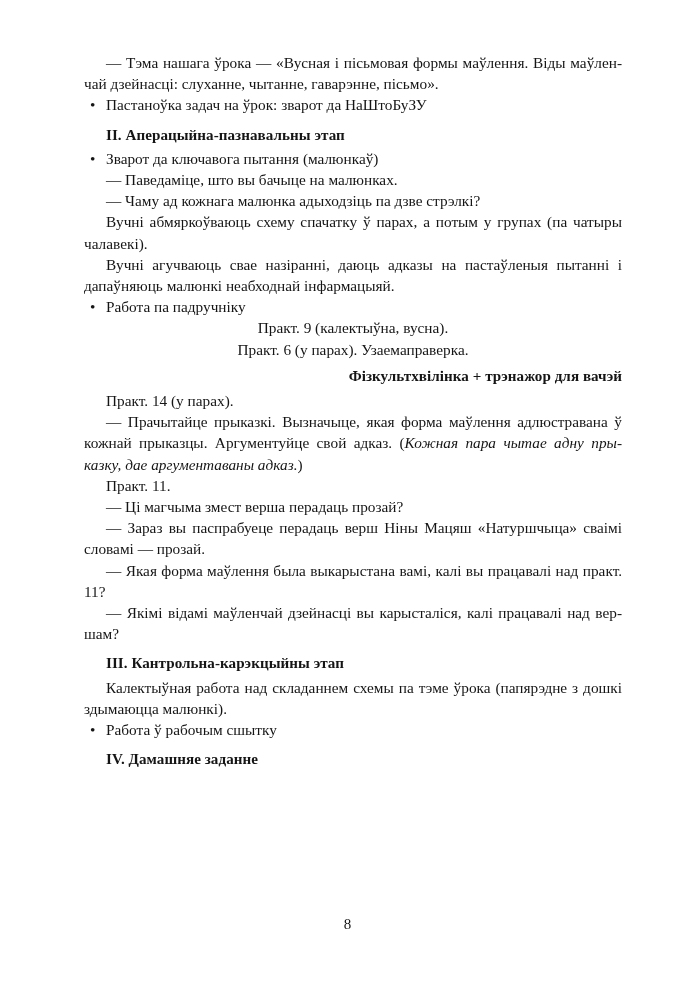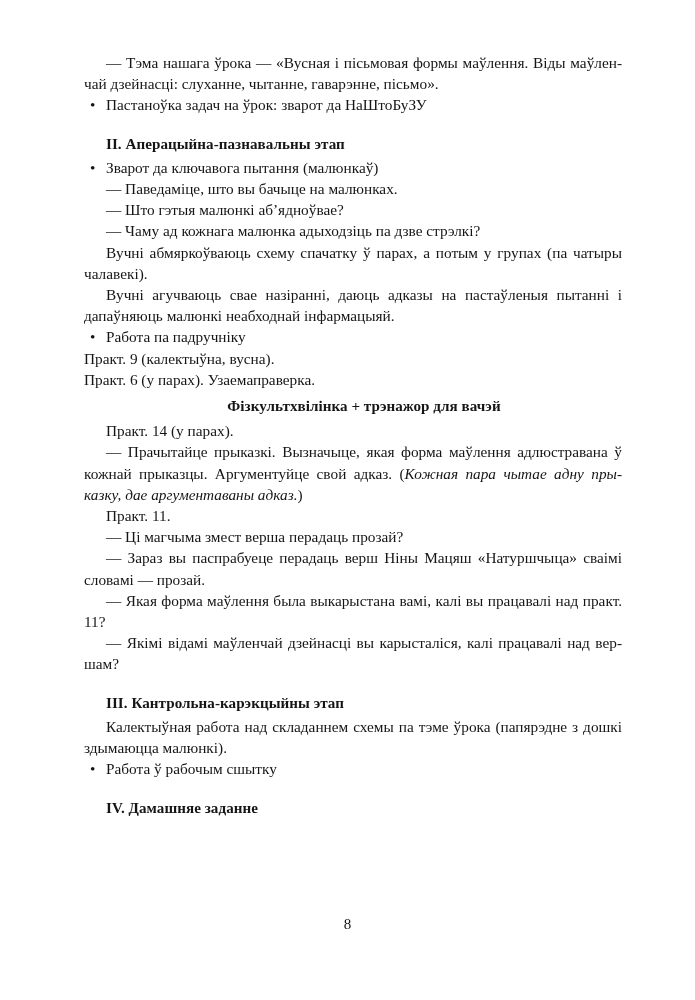--- a/index.html
+++ b/index.html
@@ -50,36 +50,36 @@
     top: 0;
     font-size: 15.3px;
     line-height: 21.2px;
   }
   
   p.heading {
     font-weight: bold;
     text-indent: 22px;
     text-align: left;
     font-size: 15.1px;
-    margin-top: 18px;
+    margin-top: 9px;
     margin-bottom: 2px;
     letter-spacing: 0.05px;
   }
   p.heading-tight {
     font-weight: bold;
     text-indent: 22px;
-    text-align: center;
+    text-align: right;
     font-size: 15.1px;
     margin-top: 6px;
     margin-bottom: 3px;
     letter-spacing: 0.05px;
   }
   p.flush {
     text-indent: 0;
-    text-align: left;
+    text-align: center;
   }
   p.noj {
     text-align: left;
   }
   em.it {
     font-style: italic;
   }
   .pagenum {
     position: absolute;
     left: 0;
@@ -100,21 +100,20 @@
 
     <p class="ind">— Тэма нашага ўрока — «Вусная і пісьмовая формы маўлення. Віды маўлен­чай дзейнасці: слуханне, чытанне, гаварэнне, пісьмо».</p>
 
     <p class="bullet"><span class="dot">•</span><span>Пастаноўка задач на ўрок: зварот да НаШтоБуЗУ</span></p>
 
     <p class="heading">II. Аперацыйна-пазнавальны этап</p>
 
     <p class="bullet"><span class="dot">•</span><span>Зварот да ключавога пытання (малюнкаў)</span></p>
 
     <p class="ind">— Паведаміце, што вы бачыце на малюнках.</p>
-    <p class="ind">— Што гэтыя малюнкі аб’ядноўвае?</p>
     <p class="ind">— Чаму ад кожнага малюнка адыходзіць па дзве стрэлкі?</p>
     <p class="ind">Вучні абмяркоўваюць схему спачатку ў парах, а потым у групах (па чатыры чалавекі).</p>
     <p class="ind">Вучні агучваюць свае назіранні, даюць адказы на пастаўленыя пытанні і дапаўняюць малюнкі неабходнай інфармацыяй.</p>
 
     <p class="bullet"><span class="dot">•</span><span>Работа па падручніку</span></p>
 
     <p class="flush">Практ. 9 (калектыўна, вусна).</p>
     <p class="flush">Практ. 6 (у парах). Узаемаправерка.</p>
 
     <p class="heading-tight">Фізкультхвілінка + трэнажор для вачэй</p>

